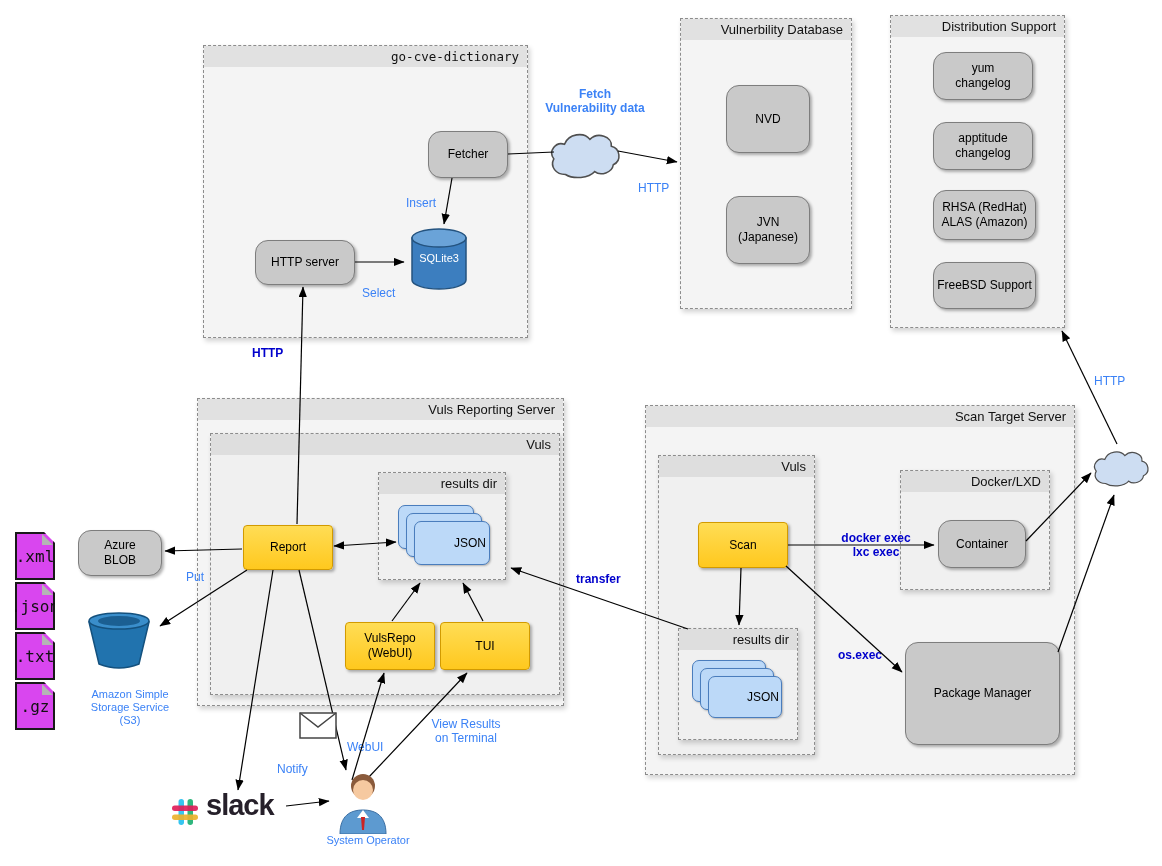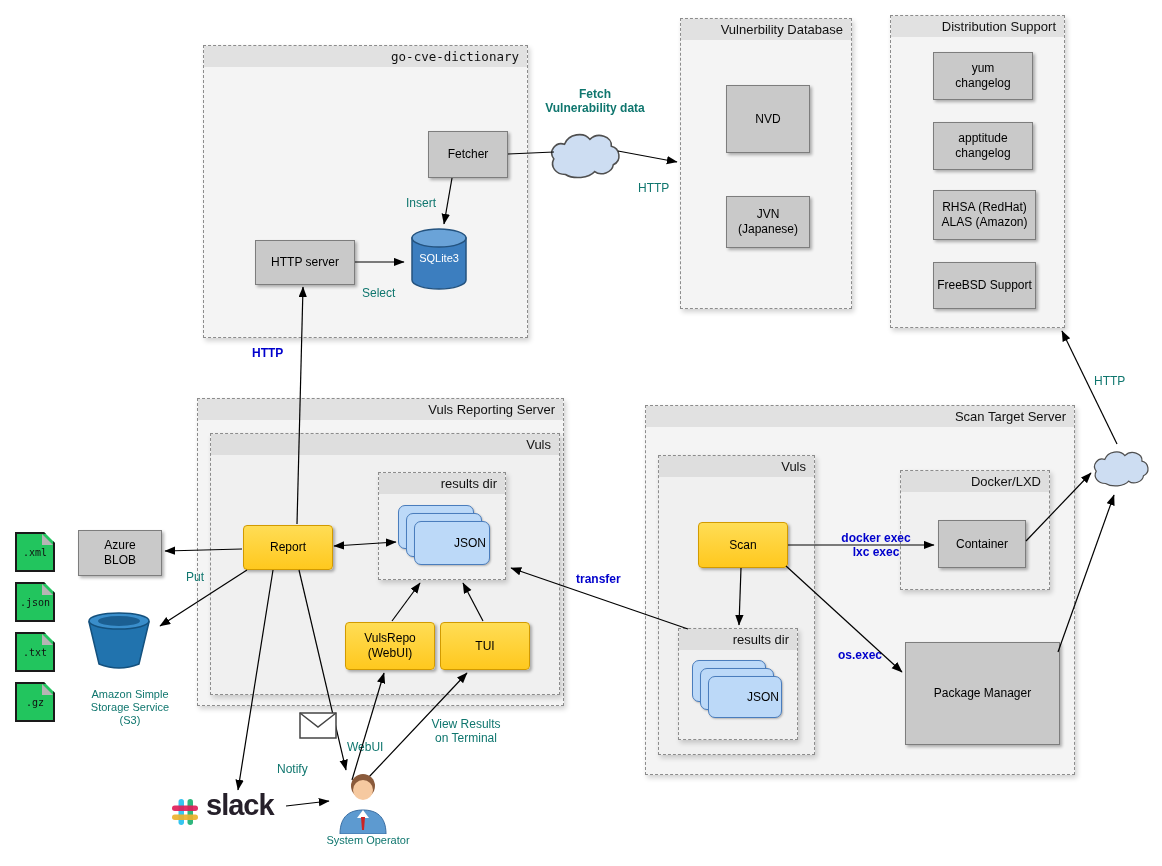--- a/index.html
+++ b/index.html
@@ -8,40 +8,40 @@
 
   .panel { position:absolute; background:#f4f4f4; border:1px dashed #8c8c8c;
            box-shadow:2px 3px 5px rgba(0,0,0,0.18); z-index:1; }
   .panel.inner { background:#f0f0f0; z-index:2; }
   .panel-title { height:21px; background:rgba(0,0,0,0.075); font-size:13px; color:#111;
                  text-align:right; padding:3px 8px 0 0; white-space:nowrap; overflow:hidden; }
   .panel-title.mono { font-family:"DejaVu Sans Mono", monospace; font-size:12.5px;padding-left:31px; }
 
   .node { position:absolute; display:flex; align-items:center; justify-content:center;
           text-align:center; font-size:12px; line-height:1.25; white-space:pre-line;
-          color:#000; z-index:5; box-shadow:2px 2px 3px rgba(0,0,0,0.3); }
+          color:#000; z-index:5; box-shadow:2px 2px 3px rgba(0,0,0,0.3);border-radius:13px; }
   .node.gray { background:#c9c9c9; border:1px solid #7d7d7d; }
   .node.yellow { background:linear-gradient(#ffdd55,#ffc81e); border:1px solid #d29a00; border-radius:4px; }
 
   .json-card { position:absolute; width:76px; height:44px; background:#bcd9f8;
                border:1.5px solid #4a7dbd; border-radius:7px; z-index:5;
                box-shadow:1px 1px 2px rgba(0,0,0,0.25);
                display:flex; align-items:center; justify-content:center; font-size:12px;padding-left:36px; }
 
-  .lbl { position:absolute; font-size:12px; color:#0f766e; white-space:pre-line; z-index:6; line-height:1.2; }
+  .lbl { position:absolute; font-size:12px; color:#3b82f6; white-space:pre-line; z-index:6; line-height:1.2; }
   .lbl.bold { font-weight:bold; }
   .lbl.blue { color:#0000cc; font-weight:bold; }
   .lbl.center { text-align:center; }
   .lbl.small { font-size:11px;padding-left:20px; }
 
-  .file-icon { position:absolute; width:40px; height:40px; background:#22c55e;
+  .file-icon { position:absolute; width:40px; height:48px; background:#d946ef;
                border:2px solid #1a1a1a; z-index:5;
                clip-path:polygon(0 0, calc(100% - 11px) 0, 100% 11px, 100% 100%, 0 100%);
                display:flex; align-items:center; justify-content:center;
-               font-family:"DejaVu Sans Mono", monospace; font-size:10px; color:#111; }
+               font-family:"DejaVu Sans Mono", monospace; font-size:16px; color:#111; }
   .file-icon::after { content:""; position:absolute; top:0; right:0; width:11px; height:11px;
                background:#b5b5b5; clip-path:polygon(0 0, 100% 100%, 0 100%); }
 
   .icon-svg { position:absolute; z-index:9; }
   #arrows { position:absolute; left:0; top:0; z-index:8; pointer-events:none; }
   .slack-word { position:absolute; z-index:9; font-size:29px; font-weight:800;
                 letter-spacing:-1px; color:#26202a; }
   .cyl-label { position:absolute; z-index:6; color:#fff; font-size:11px; text-align:center; }
 </style>
 </head>
@@ -76,21 +76,21 @@
   <div class="panel inner" style="left:678px;top:628px;width:120px;height:112px">
     <div class="panel-title">results dir</div>
   </div>
   <div class="panel inner" style="left:900px;top:470px;width:150px;height:120px">
     <div class="panel-title">Docker/LXD</div>
   </div>
 
   <div class="node gray" style="left:428px;top:131px;width:80px;height:47px">Fetcher</div>
   <div class="node gray" style="left:255px;top:240px;width:100px;height:45px">HTTP server</div>
   <div class="node gray" style="left:726px;top:85px;width:84px;height:68px">NVD</div>
-  <div class="node gray" style="left:726px;top:196px;width:84px;height:52px">JVN
+  <div class="node gray" style="left:726px;top:196px;width:84px;height:68px">JVN
 (Japanese)</div>
   <div class="node gray" style="left:933px;top:52px;width:100px;height:48px">yum
 changelog</div>
   <div class="node gray" style="left:933px;top:122px;width:100px;height:48px">apptitude
 changelog</div>
   <div class="node gray" style="left:933px;top:190px;width:103px;height:50px">RHSA (RedHat)
 ALAS (Amazon)</div>
   <div class="node gray" style="left:933px;top:262px;width:103px;height:47px">FreeBSD Support</div>
   <div class="node gray" style="left:78px;top:530px;width:84px;height:46px">Azure
 BLOB</div>

